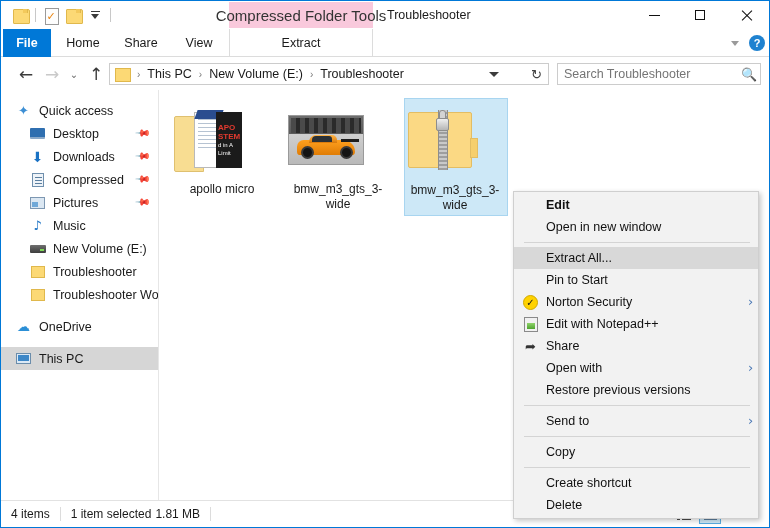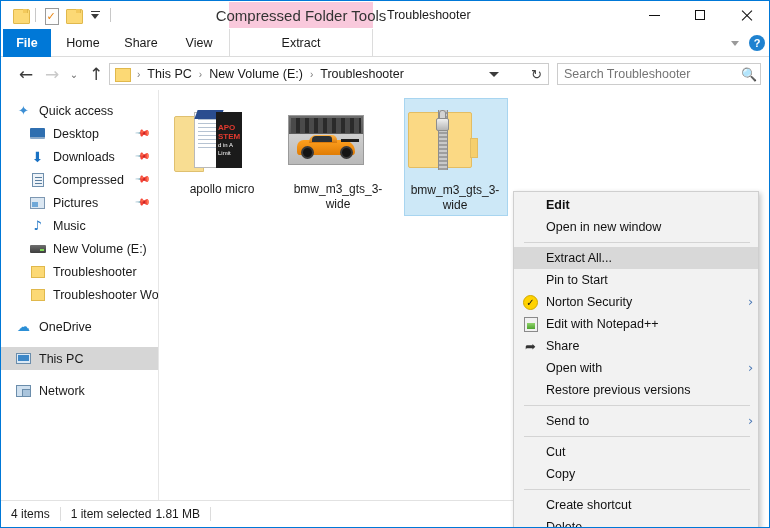--- a/index.html
+++ b/index.html
@@ -596,26 +596,20 @@
         <span>OneDrive</span>
       </div>
       <div class="spacer8"></div>
       <div class="nav-item sel">
         <span class="nav-ico">
             <span class="ico-pc"></span>
           </span>
         <span>This PC</span>
       </div>
       <div class="spacer8"></div>
-      <div class="nav-item">
-        <span class="nav-ico">
-            <span class="ico-net"></span>
-          </span>
-        <span>Network</span>
-      </div>
     </div>
 
     <div id="content">
 
       <div class="tile" style="left:12px; top:8px;">
         <div class="tile-thumb">
           <div class="folder-doc">
             <div class="back"></div>
             <div class="sheet">
               <div class="line" style="top:6px"></div>
@@ -698,21 +692,20 @@
         <span>Open with</span>
         <span class="mi-arrow">›</span>
       </div>
       <div class="mi">Restore previous versions</div>
       <div class="mi-sep"></div>
       <div class="mi">
         <span>Send to</span>
         <span class="mi-arrow">›</span>
       </div>
       <div class="mi-sep"></div>
-      <div class="mi">Cut</div>
       <div class="mi">Copy</div>
       <div class="mi-sep"></div>
       <div class="mi">Create shortcut</div>
       <div class="mi">Delete</div>
 
     </div>
 
   </div>
 
   <div id="statusbar">

